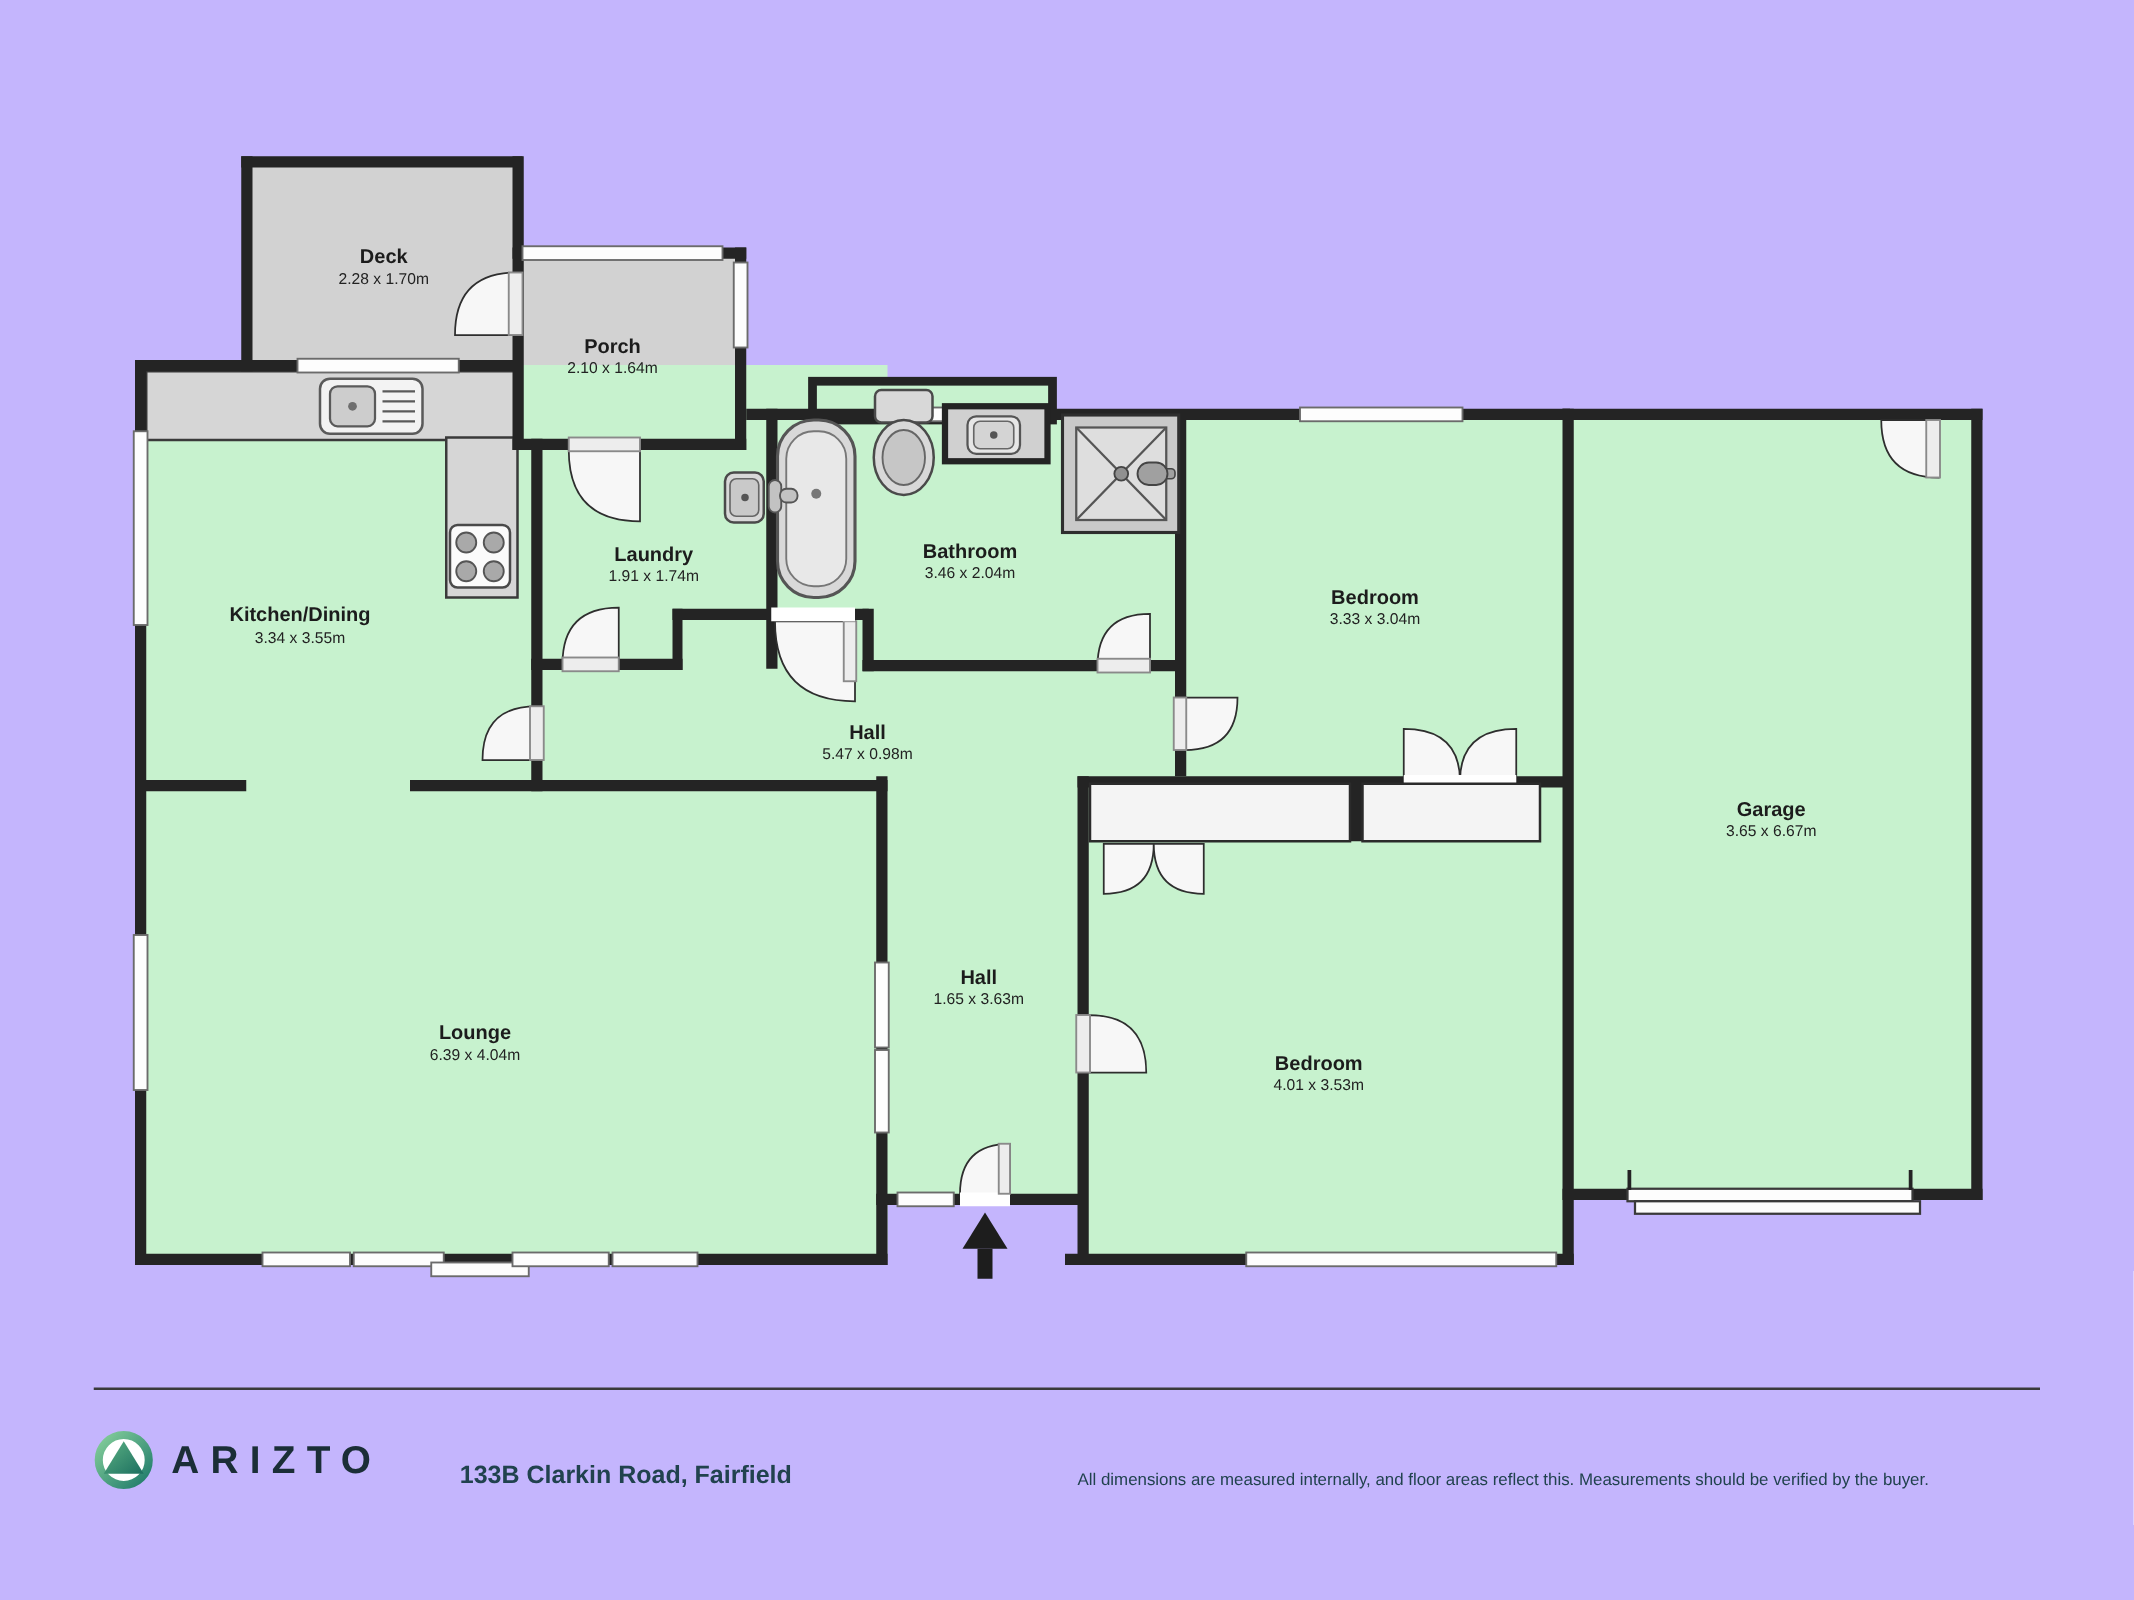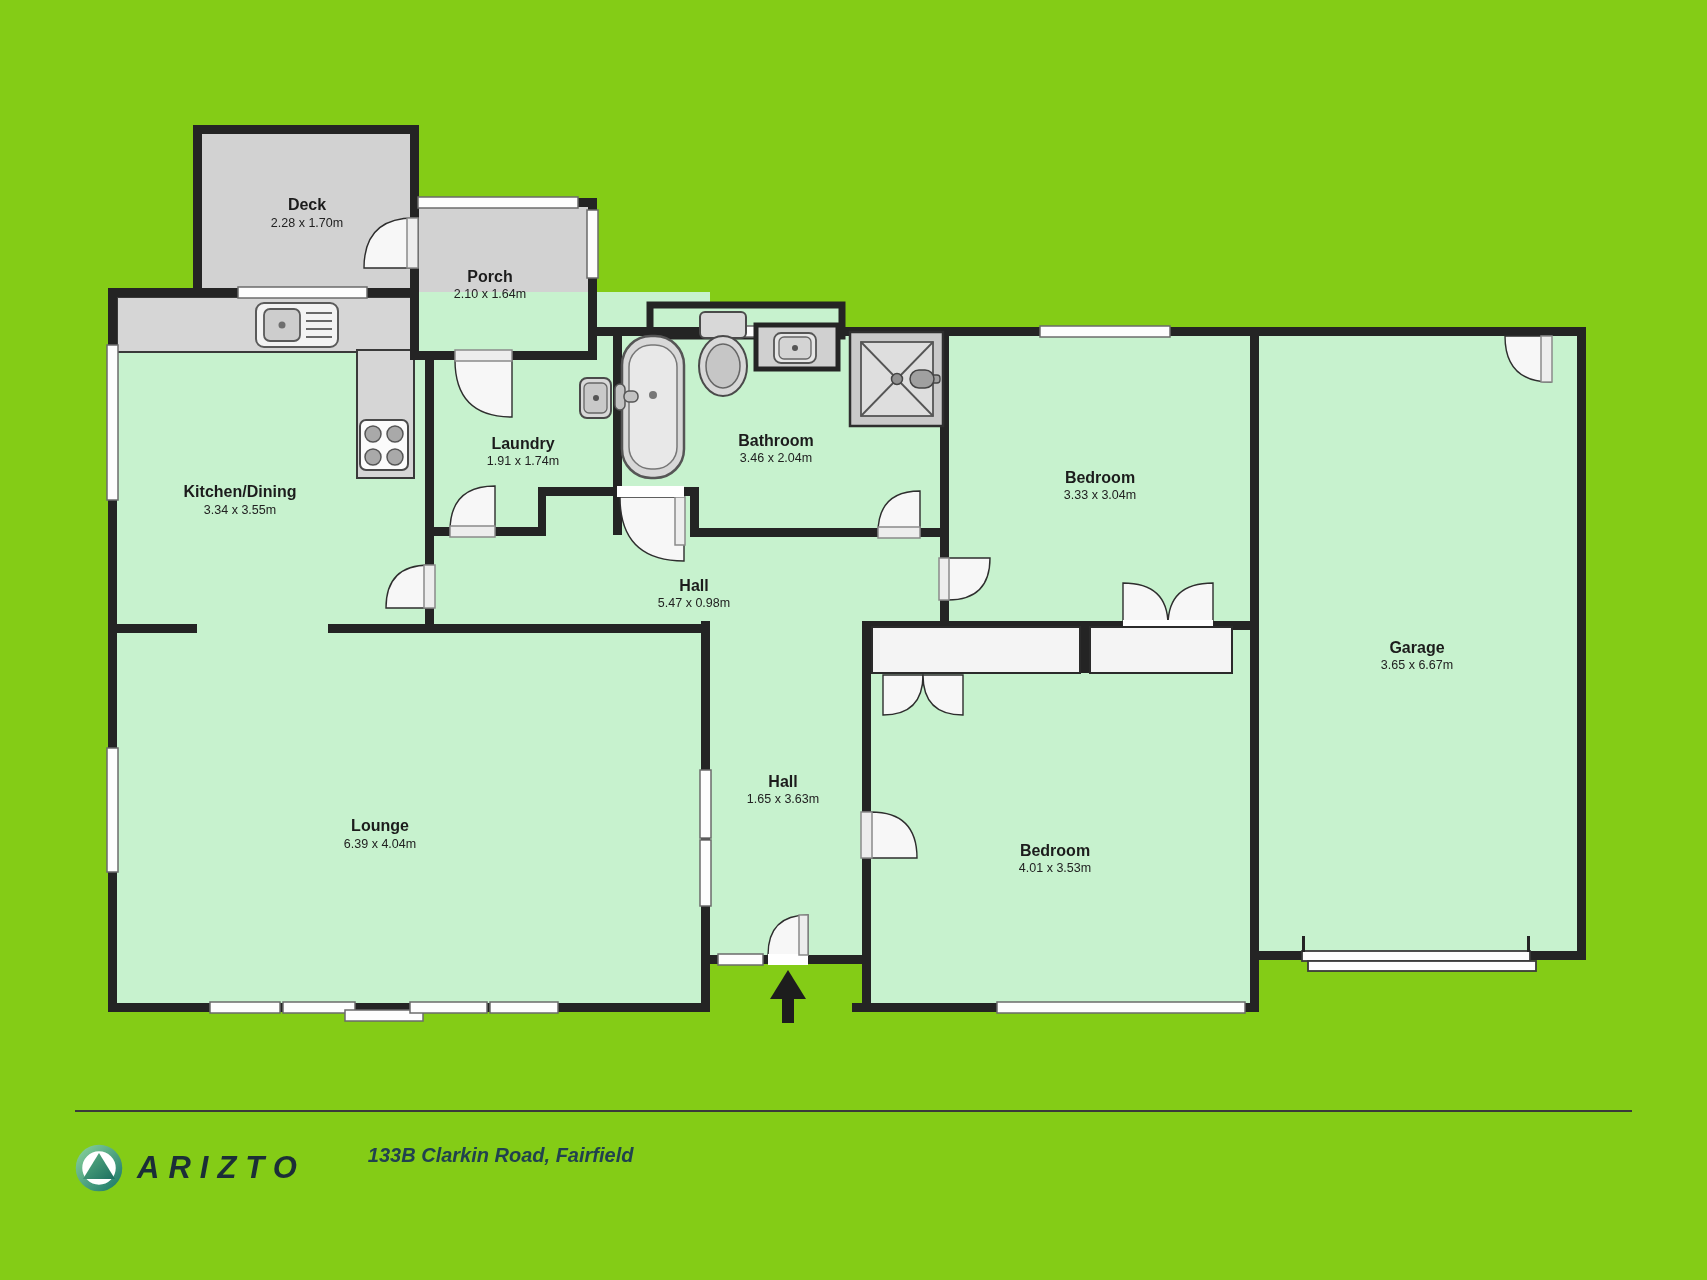--- a/index.html
+++ b/index.html
@@ -1,27 +1,27 @@
 <!DOCTYPE html>
 <html><head>
 <meta charset="utf-8">
 <style>
   :root{
     --green:#c7f2ce; --gray:#d2d2d2; --wall:#242424;
     --fix:#d8d8d8; --fixb:#4f4f4f; --door:#f7f7f7; --win:#fdfdfd;
     --ink:#1c1c1c; --teal:#21424e; --brand:#1b2e37;
   }
   html,body{margin:0;padding:0;background:#ffffff;}
-  .page{position:relative;width:1707px;height:1280px;background:#84cc16;overflow:hidden;
+  .page{position:relative;width:1707px;height:1280px;background:#c4b5fd;overflow:hidden;
         font-family:"Liberation Sans", sans-serif;}
   svg text{font-family:"Liberation Sans", sans-serif;}
   .room-name{font-size:16px;font-weight:bold;fill:var(--ink);text-anchor:middle;}
   .room-dims{font-size:12.5px;font-weight:normal;fill:#222;text-anchor:middle;}
   .footer{position:absolute;left:75px;top:1110px;width:1557px;border-top:2px solid #3a3a3a;}
-  .footer-row{display:flex;align-items:flex-start;padding-top:32px;font-style:italic;}
+  .footer-row{display:flex;align-items:flex-end;padding-top:32px;}
   .logo-wrap{display:flex;align-items:center;gap:14px;}
   .brand-name{font-size:31px;font-weight:800;letter-spacing:9px;color:var(--brand);}
   .address{font-size:20px;font-weight:bold;color:var(--teal);margin-left:62px;white-space:nowrap;}
   .disclaimer{margin-left:auto;width:770px;font-size:13.5px;line-height:17px;color:var(--teal);}
 </style>
 </head>
 <body>
 
 <div class="page">
 
@@ -247,17 +247,18 @@
                 <stop offset="1" stop-color="#1c6f60"></stop>
           </linearGradient>
         </defs>
         <circle cx="24" cy="24" r="20" fill="#ffffff" stroke="url(#lg1)" stroke-width="6.5"></circle>
         <polygon points="8,35 24,9 40,35" fill="url(#lg2)"></polygon>
       </svg>
       <span class="brand-name">ARIZTO</span>
     </div>
     <div class="address">133B Clarkin Road, Fairfield</div>
     <div class="disclaimer">
+      <div>All dimensions are measured internally, and floor areas reflect this. Measurements should be verified by the buyer.</div>
     </div>
   </div>
 </div>
 
 </div>
 
 </body></html>

